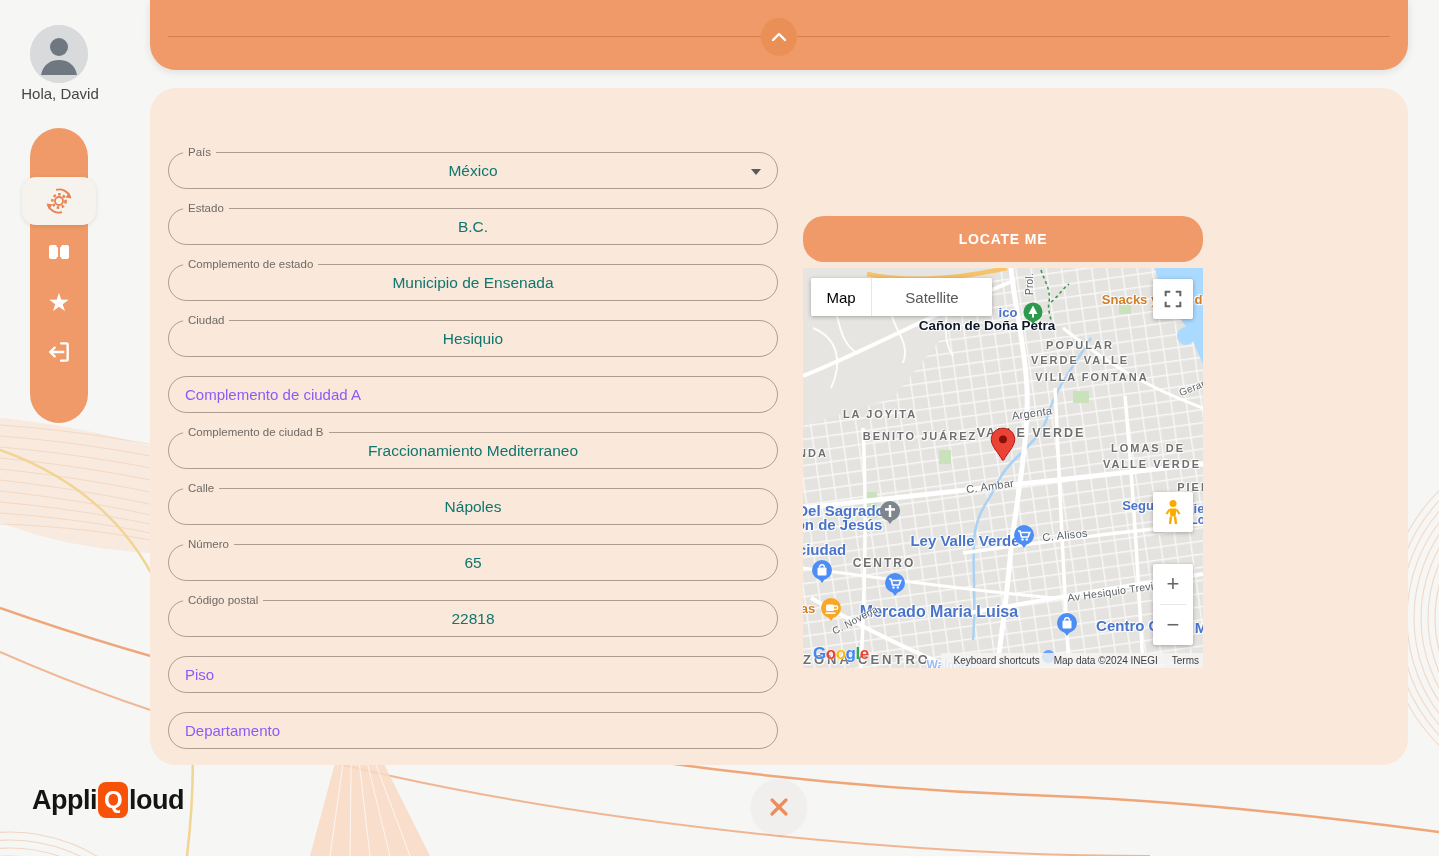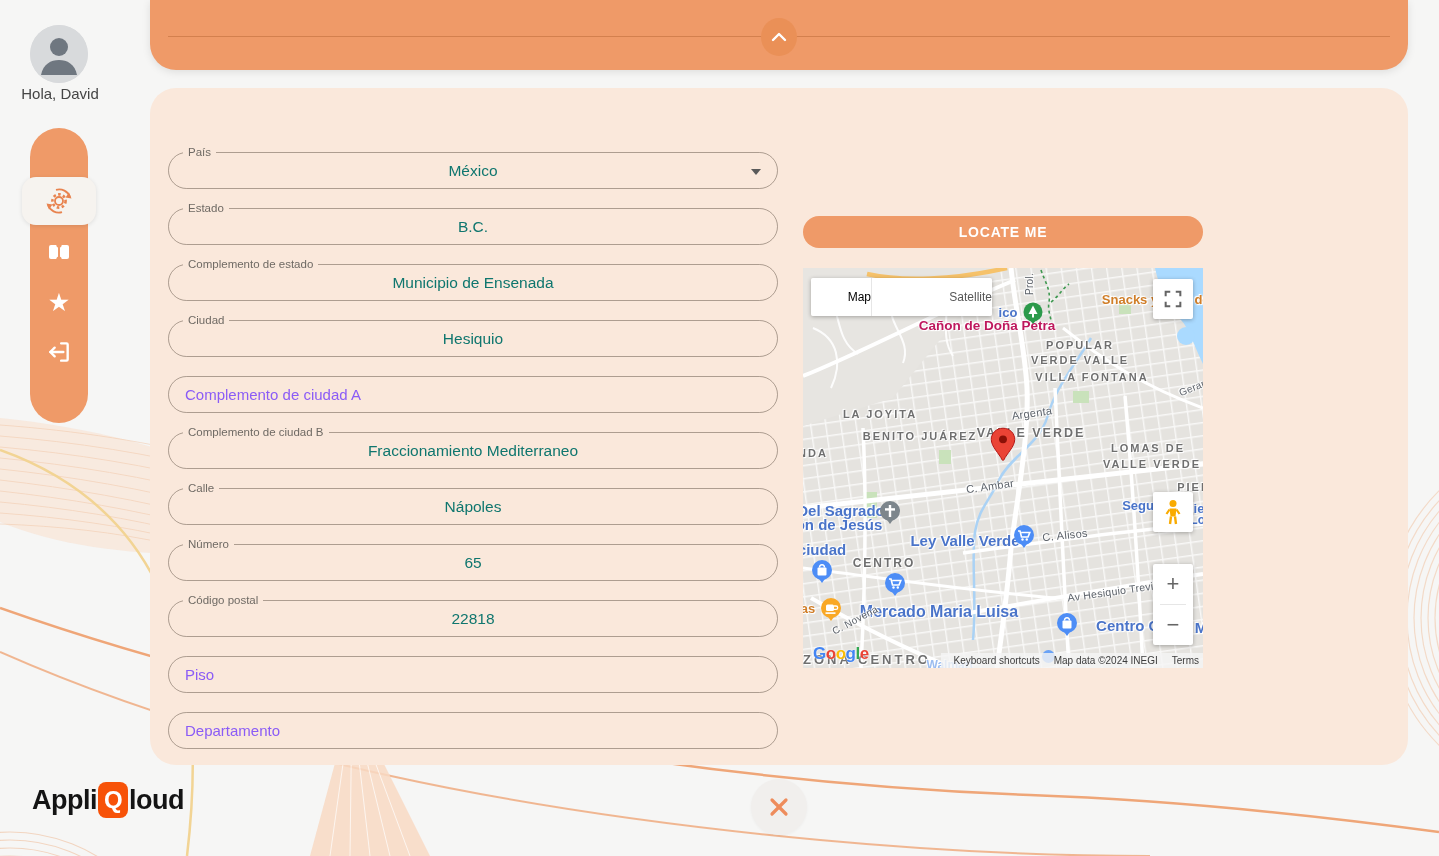--- a/index.html
+++ b/index.html
@@ -47,41 +47,41 @@
             font-size:11.5px; color:#6f6a64; line-height:14px; }
   .fvalue { position:absolute; inset:0; display:flex; align-items:center; justify-content:center;
             font-size:15.5px; color:#0f766e; }
   .fplaceholder { position:absolute; inset:0; display:flex; align-items:center;
                   padding-left:16px; font-size:15px; color:#8b5cf6; }
   .caret-down { position:absolute; right:16px; top:16px; width:0; height:0;
                 border-left:5px solid transparent; border-right:5px solid transparent;
                 border-top:6px solid #5a5a5a; }
 
   
-  .locate-btn { position:absolute; left:653px; top:128px; width:400px; height:32px;
+  .locate-btn { position:absolute; left:653px; top:128px; width:400px; height:46px;
                 background:#ef9a68; border:none; border-radius:21px; color:#fff;
                 font-family:"Liberation Sans",sans-serif; font-size:14px; font-weight:bold;
                 letter-spacing:.8px; cursor:pointer; }
 
   
   .map { position:absolute; left:653px; top:180px; width:400px; height:400px; overflow:hidden;
          background:#e5e3df; cursor:grab; }
   .ml { position:absolute; white-space:nowrap; transform:translate(-50%,-50%); z-index:3;
         text-shadow:0 0 3px #fff,0 0 3px #fff,1px 1px 0 #fff,-1px -1px 0 #fff; }
   .area { font-size:11px; font-weight:bold; letter-spacing:2px; color:#6f6f6f; }
   .street { font-size:10px; color:#5d636b; letter-spacing:.3px; font-weight:normal; }
   .poi-blue { color:#4a74c9; font-weight:bold; }
-  .poi-green { color:#be185d; font-weight:bold;padding-left:44px; }
+  .poi-green { color:#0f172a; font-weight:bold;padding-left:44px; }
   .poi-orange { color:#d07e28; font-weight:bold; }
   .map-pin { position:absolute; z-index:4; cursor:pointer; }
 
   .map-type { position:absolute; left:8px; top:10px; z-index:6; display:flex;
               box-shadow:0 1px 4px rgba(0,0,0,.3); border-radius:2px; overflow:hidden; }
   .map-type button { height:38px; background:#fff; border:none; font-family:"Liberation Sans",sans-serif;
-                     font-size:12px; cursor:pointer;text-align:right; }
+                     font-size:15px; cursor:pointer; }
   .btn-map { width:60px; color:#000; font-weight:500; }
   .btn-sat { width:121px; color:#565656; border-left:1px solid #e6e6e6 !important; }
   .map-ctl { position:absolute; right:10px; background:#fff; z-index:6; border-radius:2px;
              box-shadow:0 1px 4px rgba(0,0,0,.3); display:flex; align-items:center;
              justify-content:center; cursor:pointer; }
   .fullscreen { top:11px; width:40px; height:40px; }
   .pegman-box { top:224px; width:40px; height:40px; }
   .zoomctl { top:296px; width:40px; height:81px; flex-direction:column; }
   .zoomctl span { width:40px; height:40px; display:flex; align-items:center; justify-content:center;
                   font-size:22px; color:#666; cursor:pointer; }

